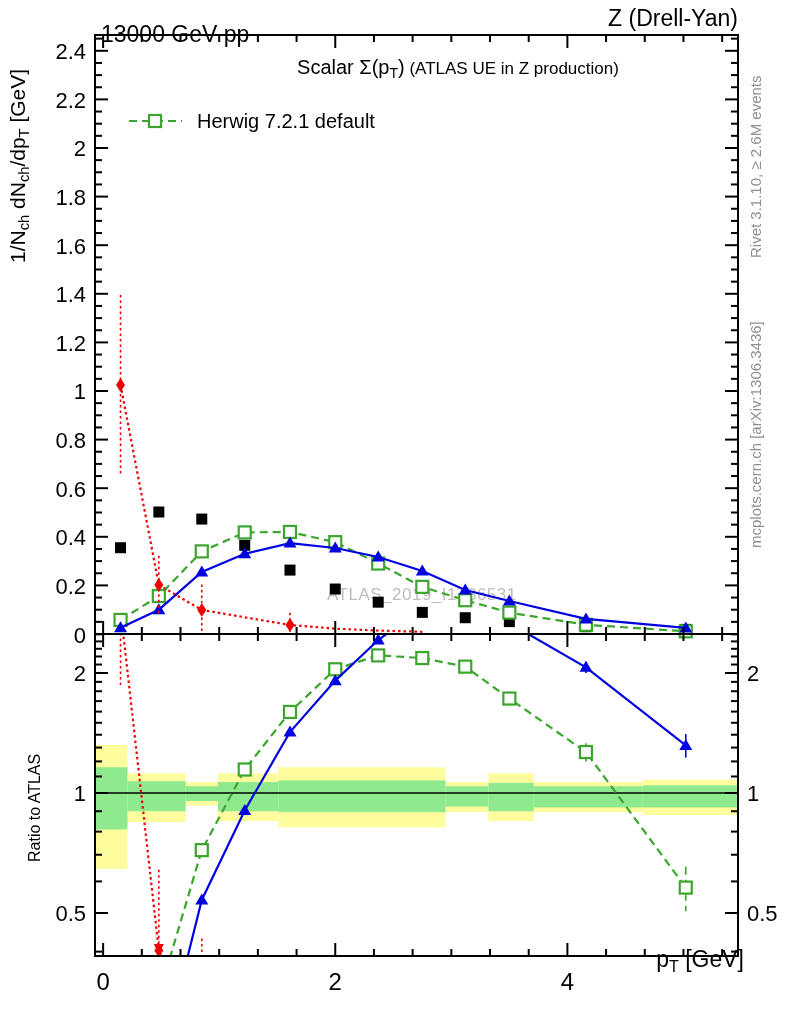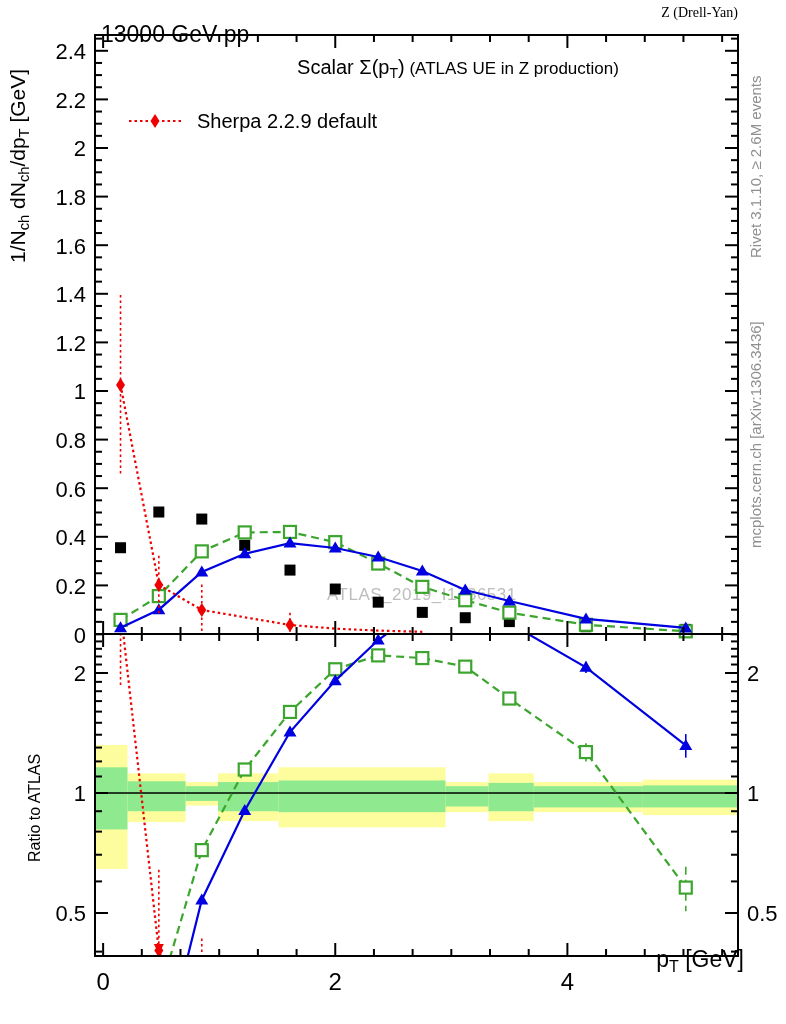--- a/index.html
+++ b/index.html
@@ -2,21 +2,21 @@
 <html><head>
 <meta charset="utf-8">
 <style>
   html,body{margin:0;padding:0;background:#ffffff;}
   .fig{position:relative;width:786px;height:1024px;background:#fff;
        font-family:"Liberation Sans",sans-serif;color:#000;overflow:hidden;}
   .fig *{box-sizing:border-box;}
   #chart-svg{position:absolute;left:0;top:0;}
   .vtext{position:absolute;transform-origin:0 0;transform:rotate(-90deg);white-space:nowrap;}
   .hdr-left{position:absolute;left:101px;top:21px;font-size:23px;text-align:center;}
-  .hdr-right{position:absolute;right:48px;top:5px;font-size:14px;font-family:Liberation Serif, serif;}
+  .hdr-right{position:absolute;right:48px;top:5px;font-size:23px;}
   .title{position:absolute;left:95px;width:726px;top:56px;text-align:center;white-space:nowrap;}
   .t1{font-size:20px;}
   .t1s{font-size:14px;}
   .t2{font-size:17px;}
   .ylab{left:6px;top:263px;font-size:21px;}
   .rlab{left:26px;top:862px;font-size:16px;}
   .rivet{left:747px;top:258px;font-size:15px;color:#8f8f8f;}
   .mcp{left:747px;top:548px;font-size:15px;color:#8f8f8f;}
   .legend{position:absolute;left:127px;top:107px;}
   .legend-row{display:flex;align-items:center;height:28px;}
@@ -453,23 +453,23 @@
   <div class="ylab vtext"><span>1/N</span><sub>ch</sub><span> dN</span><sub>ch</sub><span>/dp</span><sub>T</sub><span> [GeV]</span></div>
 
   <div class="rlab vtext">Ratio to ATLAS</div>
   <div class="rivet vtext">Rivet 3.1.10, ≥ 2.6M events</div>
   <div class="mcp vtext">mcplots.cern.ch [arXiv:1306.3436]</div>
 
   <div class="legend">
     <div class="legend-row">
       <span class="legend-sample">
           <svg width="58" height="18">
-            <line x1="2" x2="55" y1="9" y2="9" stroke="#ee0000" stroke-width="2.2" stroke-dasharray="2.5,3"></line>
-            <path d="M28 2 L32.5 9 L28 16 L23.5 9 Z" fill="#ee0000"></path>
+            <line x1="2" x2="55" y1="9" y2="9" stroke="#3ca52e" stroke-width="2.2" stroke-dasharray="8,5"></line>
+            <rect x="22" y="3" width="12" height="12" fill="#fff" stroke="#3ca52e" stroke-width="2.2"></rect>
           </svg>
         </span>
-      <span class="legend-label">Sherpa 2.2.9 default</span>
+      <span class="legend-label">Herwig 7.2.1 default</span>
     </div>
   </div>
 
   <div class="xlab"><span>p</span><sub>T</sub><span> [GeV]</span></div>
 
 </div>
 
 </body></html>

